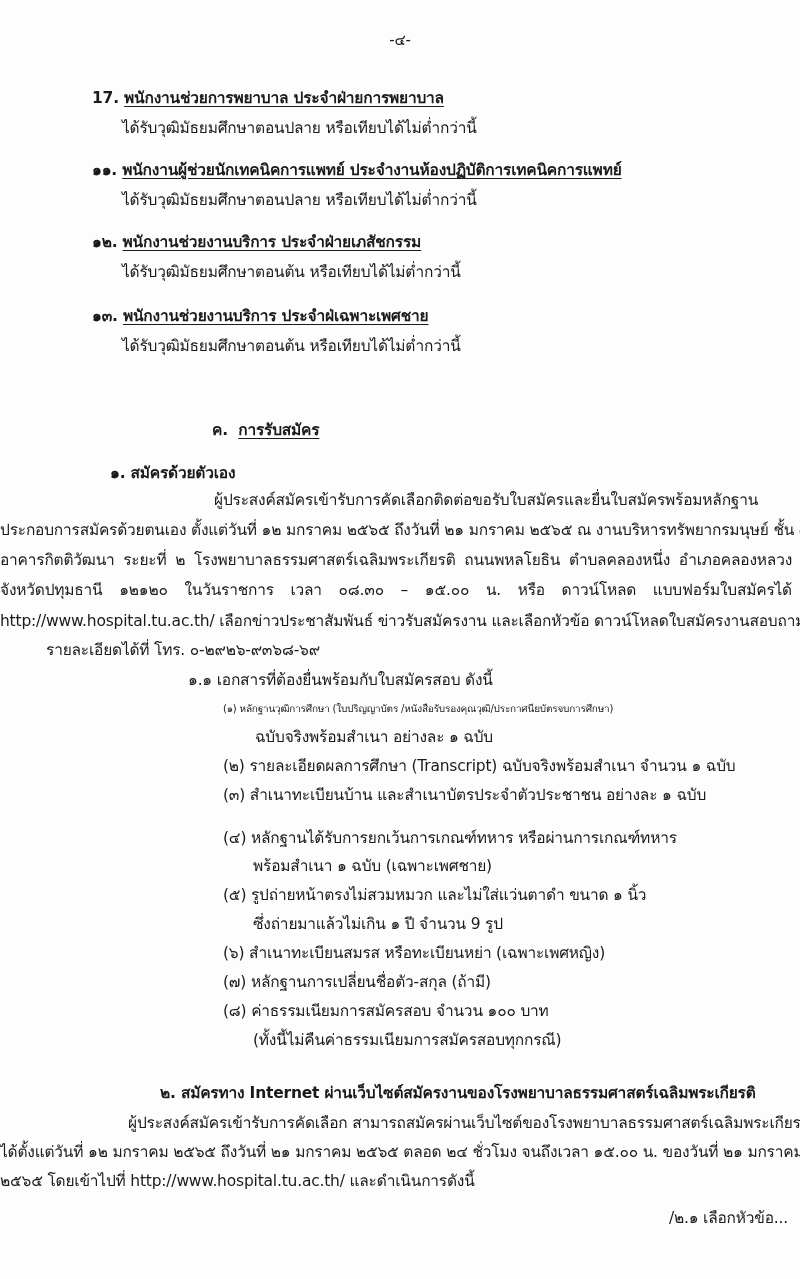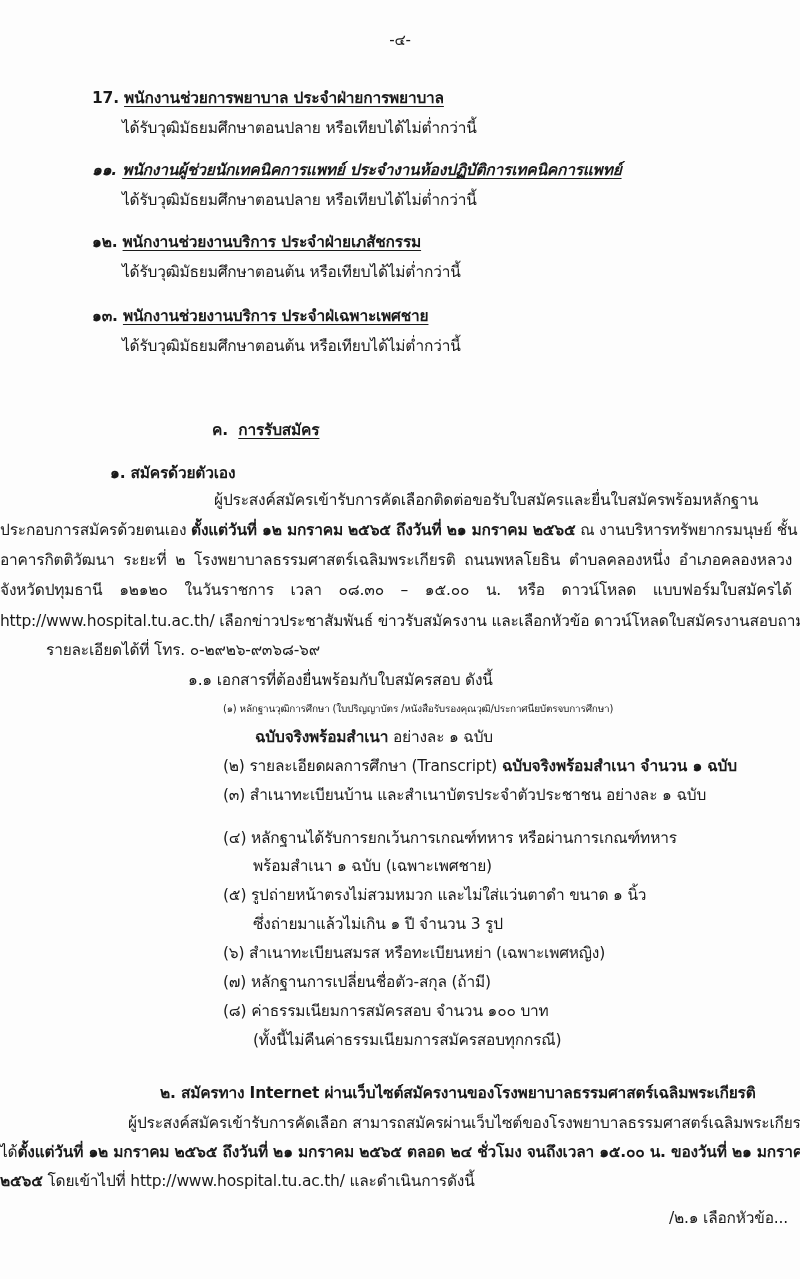--- a/index.html
+++ b/index.html
@@ -7,36 +7,36 @@
       width: 800px; height: 1279px; position: relative; overflow: hidden;
       font-family: "DejaVu Sans", "Liberation Sans", sans-serif;
       color: #1a1a1a;
     }
     .page { position: absolute; left: 0; top: 0; width: 800px; height: 1279px; background: #fdfdfd; }
     .line { position: absolute; white-space: nowrap; font-size: 15.5px; line-height: 20px; letter-spacing: -0.2px; }
     .bold { font-weight: bold; }
     .u { text-decoration: underline; text-underline-offset: 3px; }
     .pnum { left: 0; width: 800px; text-align: center; top: 30px; font-size: 15px; }
     .jl { left: 0; width: 792px; text-align: justify; text-align-last: justify; }
-    .b { font-weight: bold; }
+    .b { font-weight: normal; }
   </style>
 </head>
 <body>
 
 <div class="page">
 
   <div class="line pnum">-๔-</div>
 
   <div class="line bold" style="left:92px; top:88px;">
     <span>17.</span>
     <span class="u">พนักงานช่วยการพยาบาล ประจำฝ่ายการพยาบาล</span>
   </div>
   <div class="line" style="left:122px; top:118px;">ได้รับวุฒิมัธยมศึกษาตอนปลาย หรือเทียบได้ไม่ต่ำกว่านี้</div>
 
-  <div class="line bold" style="left:92px; top:160px;font-style:italic;">
+  <div class="line bold" style="left:92px; top:160px;">
     <span>๑๑.</span>
     <span class="u">พนักงานผู้ช่วยนักเทคนิคการแพทย์ ประจำงานห้องปฏิบัติการเทคนิคการแพทย์</span>
   </div>
   <div class="line" style="left:122px; top:190px;">ได้รับวุฒิมัธยมศึกษาตอนปลาย หรือเทียบได้ไม่ต่ำกว่านี้</div>
 
   <div class="line bold" style="left:92px; top:232px;">
     <span>๑๒.</span>
     <span class="u">พนักงานช่วยงานบริการ ประจำฝ่ายเภสัชกรรม</span>
   </div>
   <div class="line" style="left:122px; top:262px;">ได้รับวุฒิมัธยมศึกษาตอนต้น หรือเทียบได้ไม่ต่ำกว่านี้</div>
@@ -70,21 +70,21 @@
     <span class="b">ฉบับจริงพร้อมสำเนา</span><span> อย่างละ ๑ ฉบับ</span>
   </div>
   <div class="line" style="left:223px; top:756px;">
     <span>(๒) รายละเอียดผลการศึกษา (Transcript) </span><span class="b">ฉบับจริงพร้อมสำเนา จำนวน ๑ ฉบับ</span>
   </div>
   <div class="line" style="left:223px; top:785px;">(๓) สำเนาทะเบียนบ้าน และสำเนาบัตรประจำตัวประชาชน อย่างละ ๑ ฉบับ</div>
 
   <div class="line" style="left:223px; top:828px;">(๔) หลักฐานได้รับการยกเว้นการเกณฑ์ทหาร หรือผ่านการเกณฑ์ทหาร</div>
   <div class="line" style="left:253px; top:856px;">พร้อมสำเนา ๑ ฉบับ (เฉพาะเพศชาย)</div>
   <div class="line" style="left:223px; top:885px;">(๕) รูปถ่ายหน้าตรงไม่สวมหมวก และไม่ใส่แว่นตาดำ ขนาด ๑ นิ้ว</div>
-  <div class="line" style="left:253px; top:914px;">ซึ่งถ่ายมาแล้วไม่เกิน ๑ ปี   จำนวน 3 รูป</div>
+  <div class="line" style="left:253px; top:914px;">ซึ่งถ่ายมาแล้วไม่เกิน ๑ ปี   จำนวน 9 รูป</div>
   <div class="line" style="left:223px; top:943px;">(๖) สำเนาทะเบียนสมรส หรือทะเบียนหย่า (เฉพาะเพศหญิง)</div>
   <div class="line" style="left:223px; top:972px;">(๗) หลักฐานการเปลี่ยนชื่อตัว-สกุล (ถ้ามี)</div>
   <div class="line" style="left:223px; top:1001px;">(๘) ค่าธรรมเนียมการสมัครสอบ จำนวน ๑๐๐ บาท</div>
   <div class="line" style="left:253px; top:1030px;">(ทั้งนี้ไม่คืนค่าธรรมเนียมการสมัครสอบทุกกรณี)</div>
 
   <div class="line bold" style="left:160px; top:1083px;">๒. สมัครทาง Internet ผ่านเว็บไซต์สมัครงานของโรงพยาบาลธรรมศาสตร์เฉลิมพระเกียรติ</div>
   <div class="line" style="left:128px; top:1113px;">ผู้ประสงค์สมัครเข้ารับการคัดเลือก สามารถสมัครผ่านเว็บไซต์ของโรงพยาบาลธรรมศาสตร์เฉลิมพระเกียรติ</div>
   <div class="line jl" style="top:1142px;">
     <span>ได้</span><span class="b">ตั้งแต่วันที่ ๑๒ มกราคม ๒๕๖๕ ถึงวันที่ ๒๑ มกราคม ๒๕๖๕ ตลอด ๒๔ ชั่วโมง จนถึงเวลา ๑๕.๐๐ น. ของวันที่ ๒๑ มกราคม</span>
   </div>

